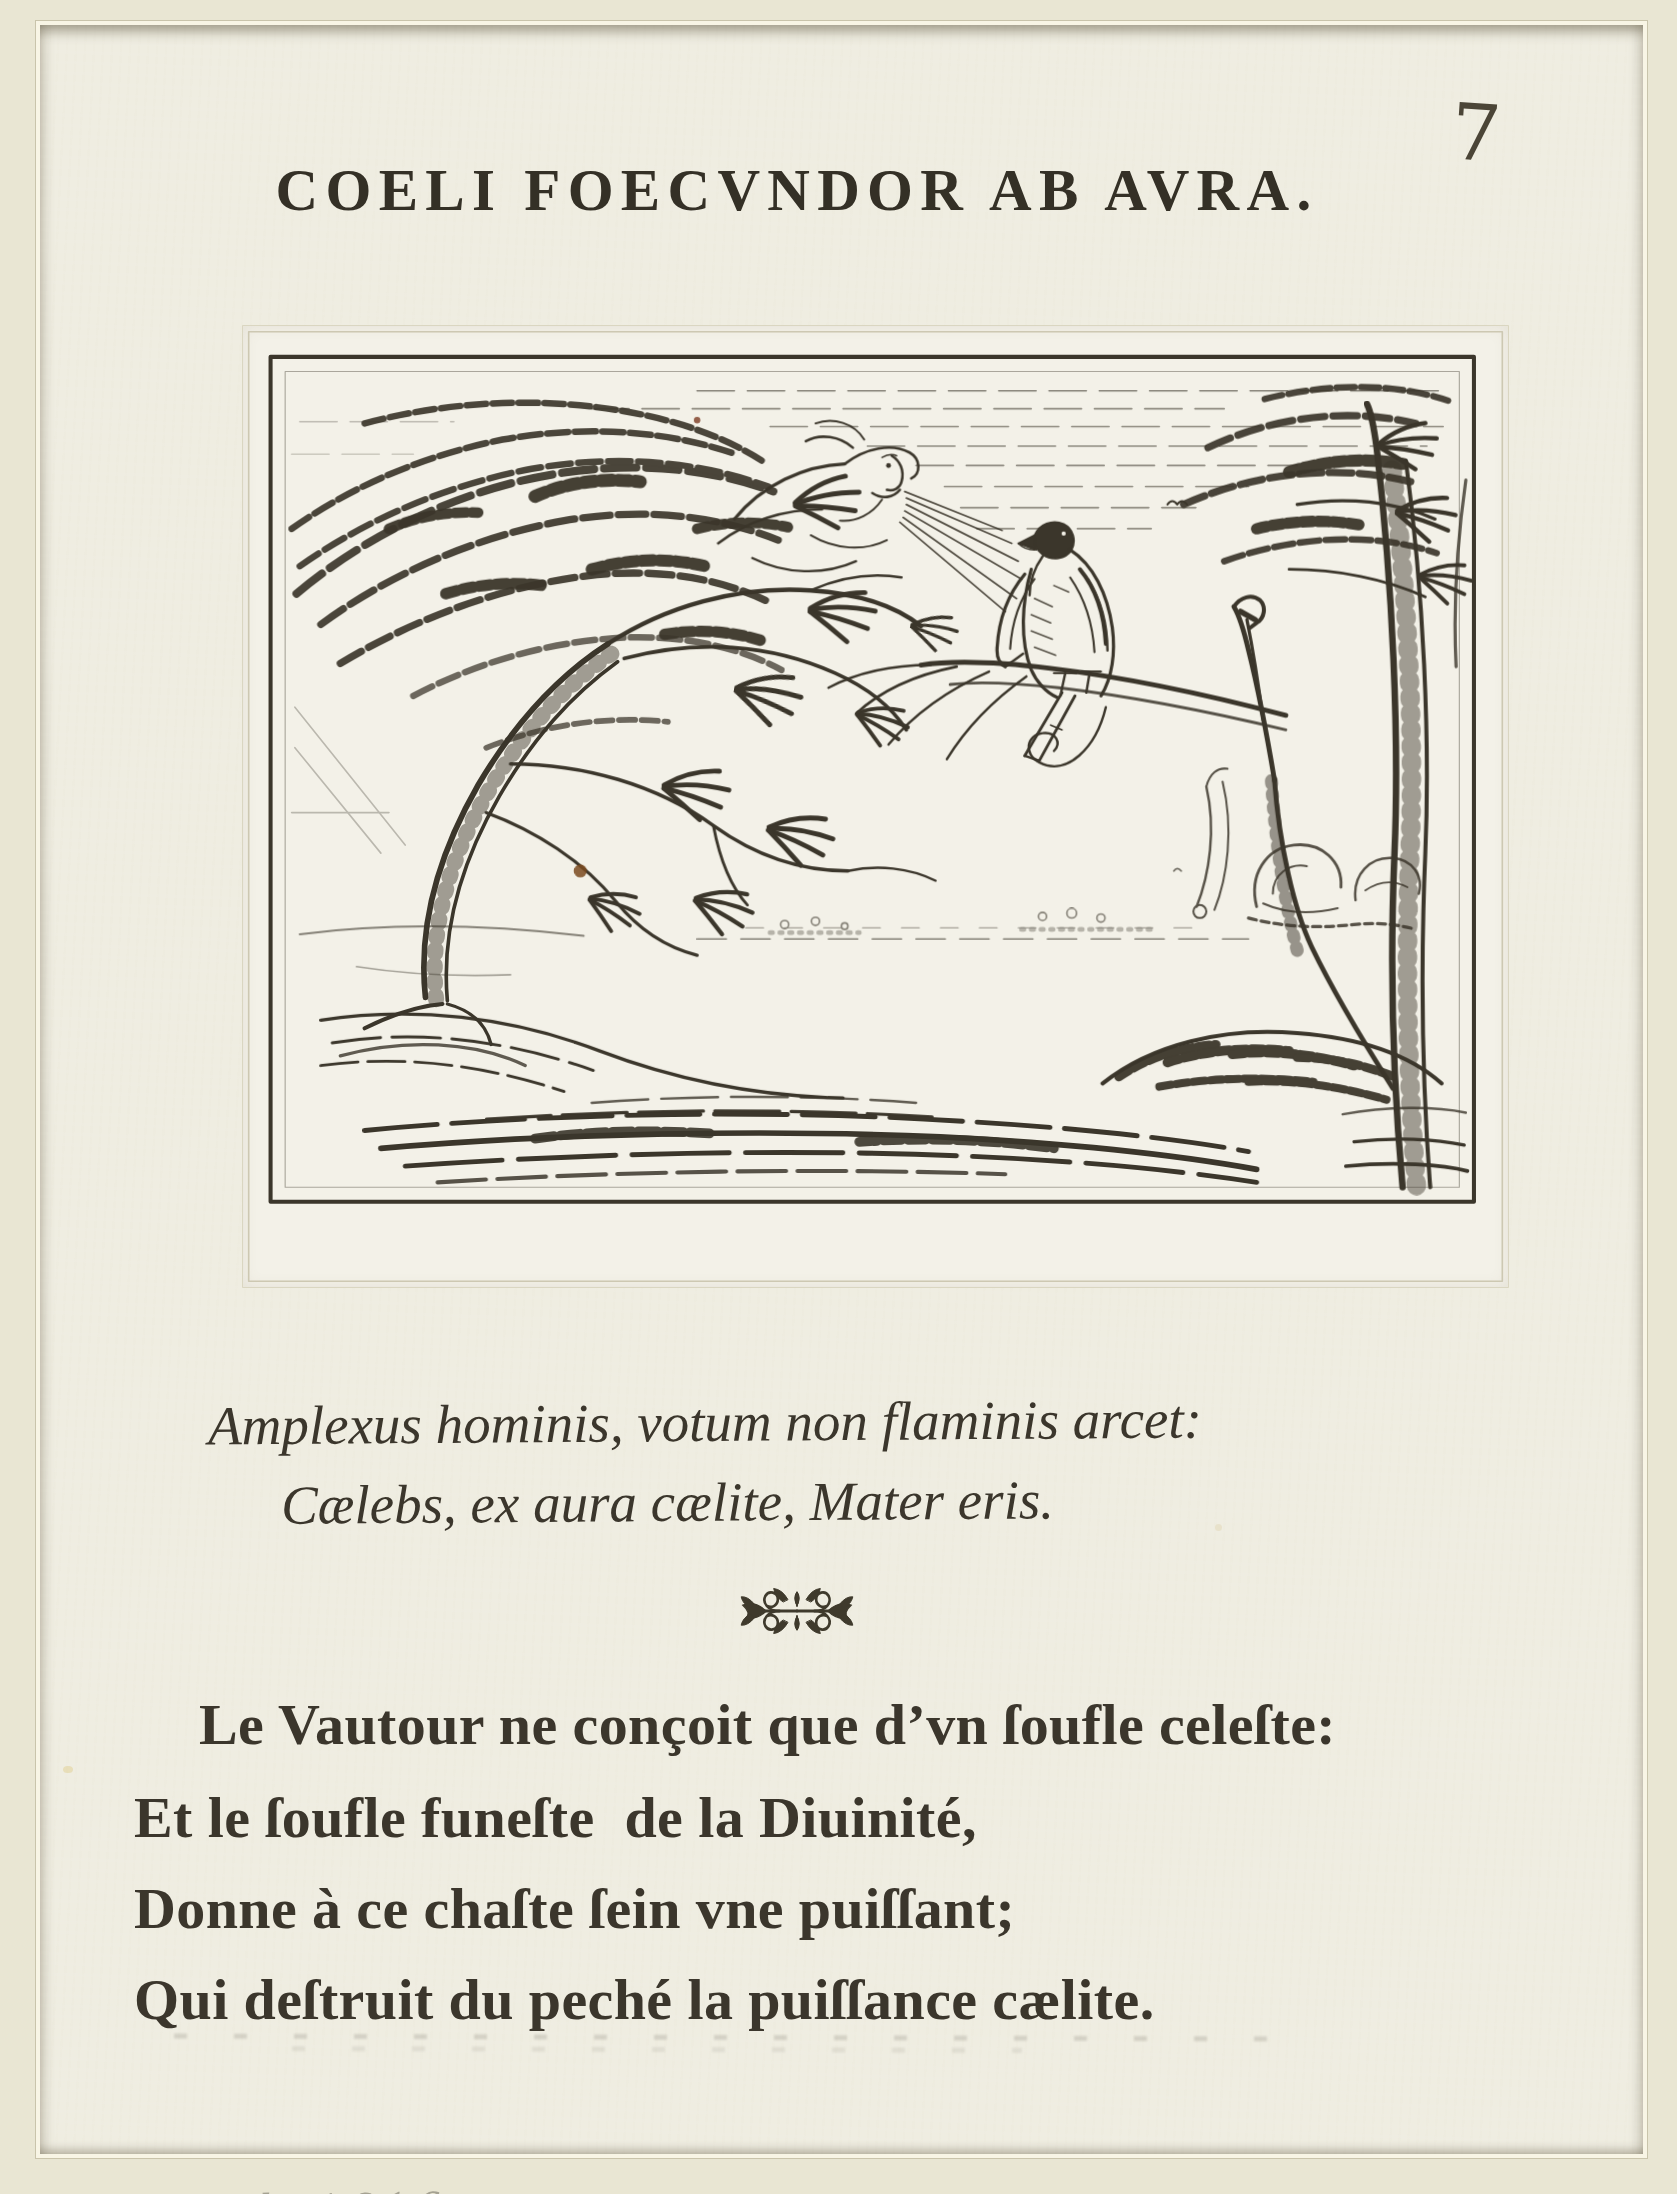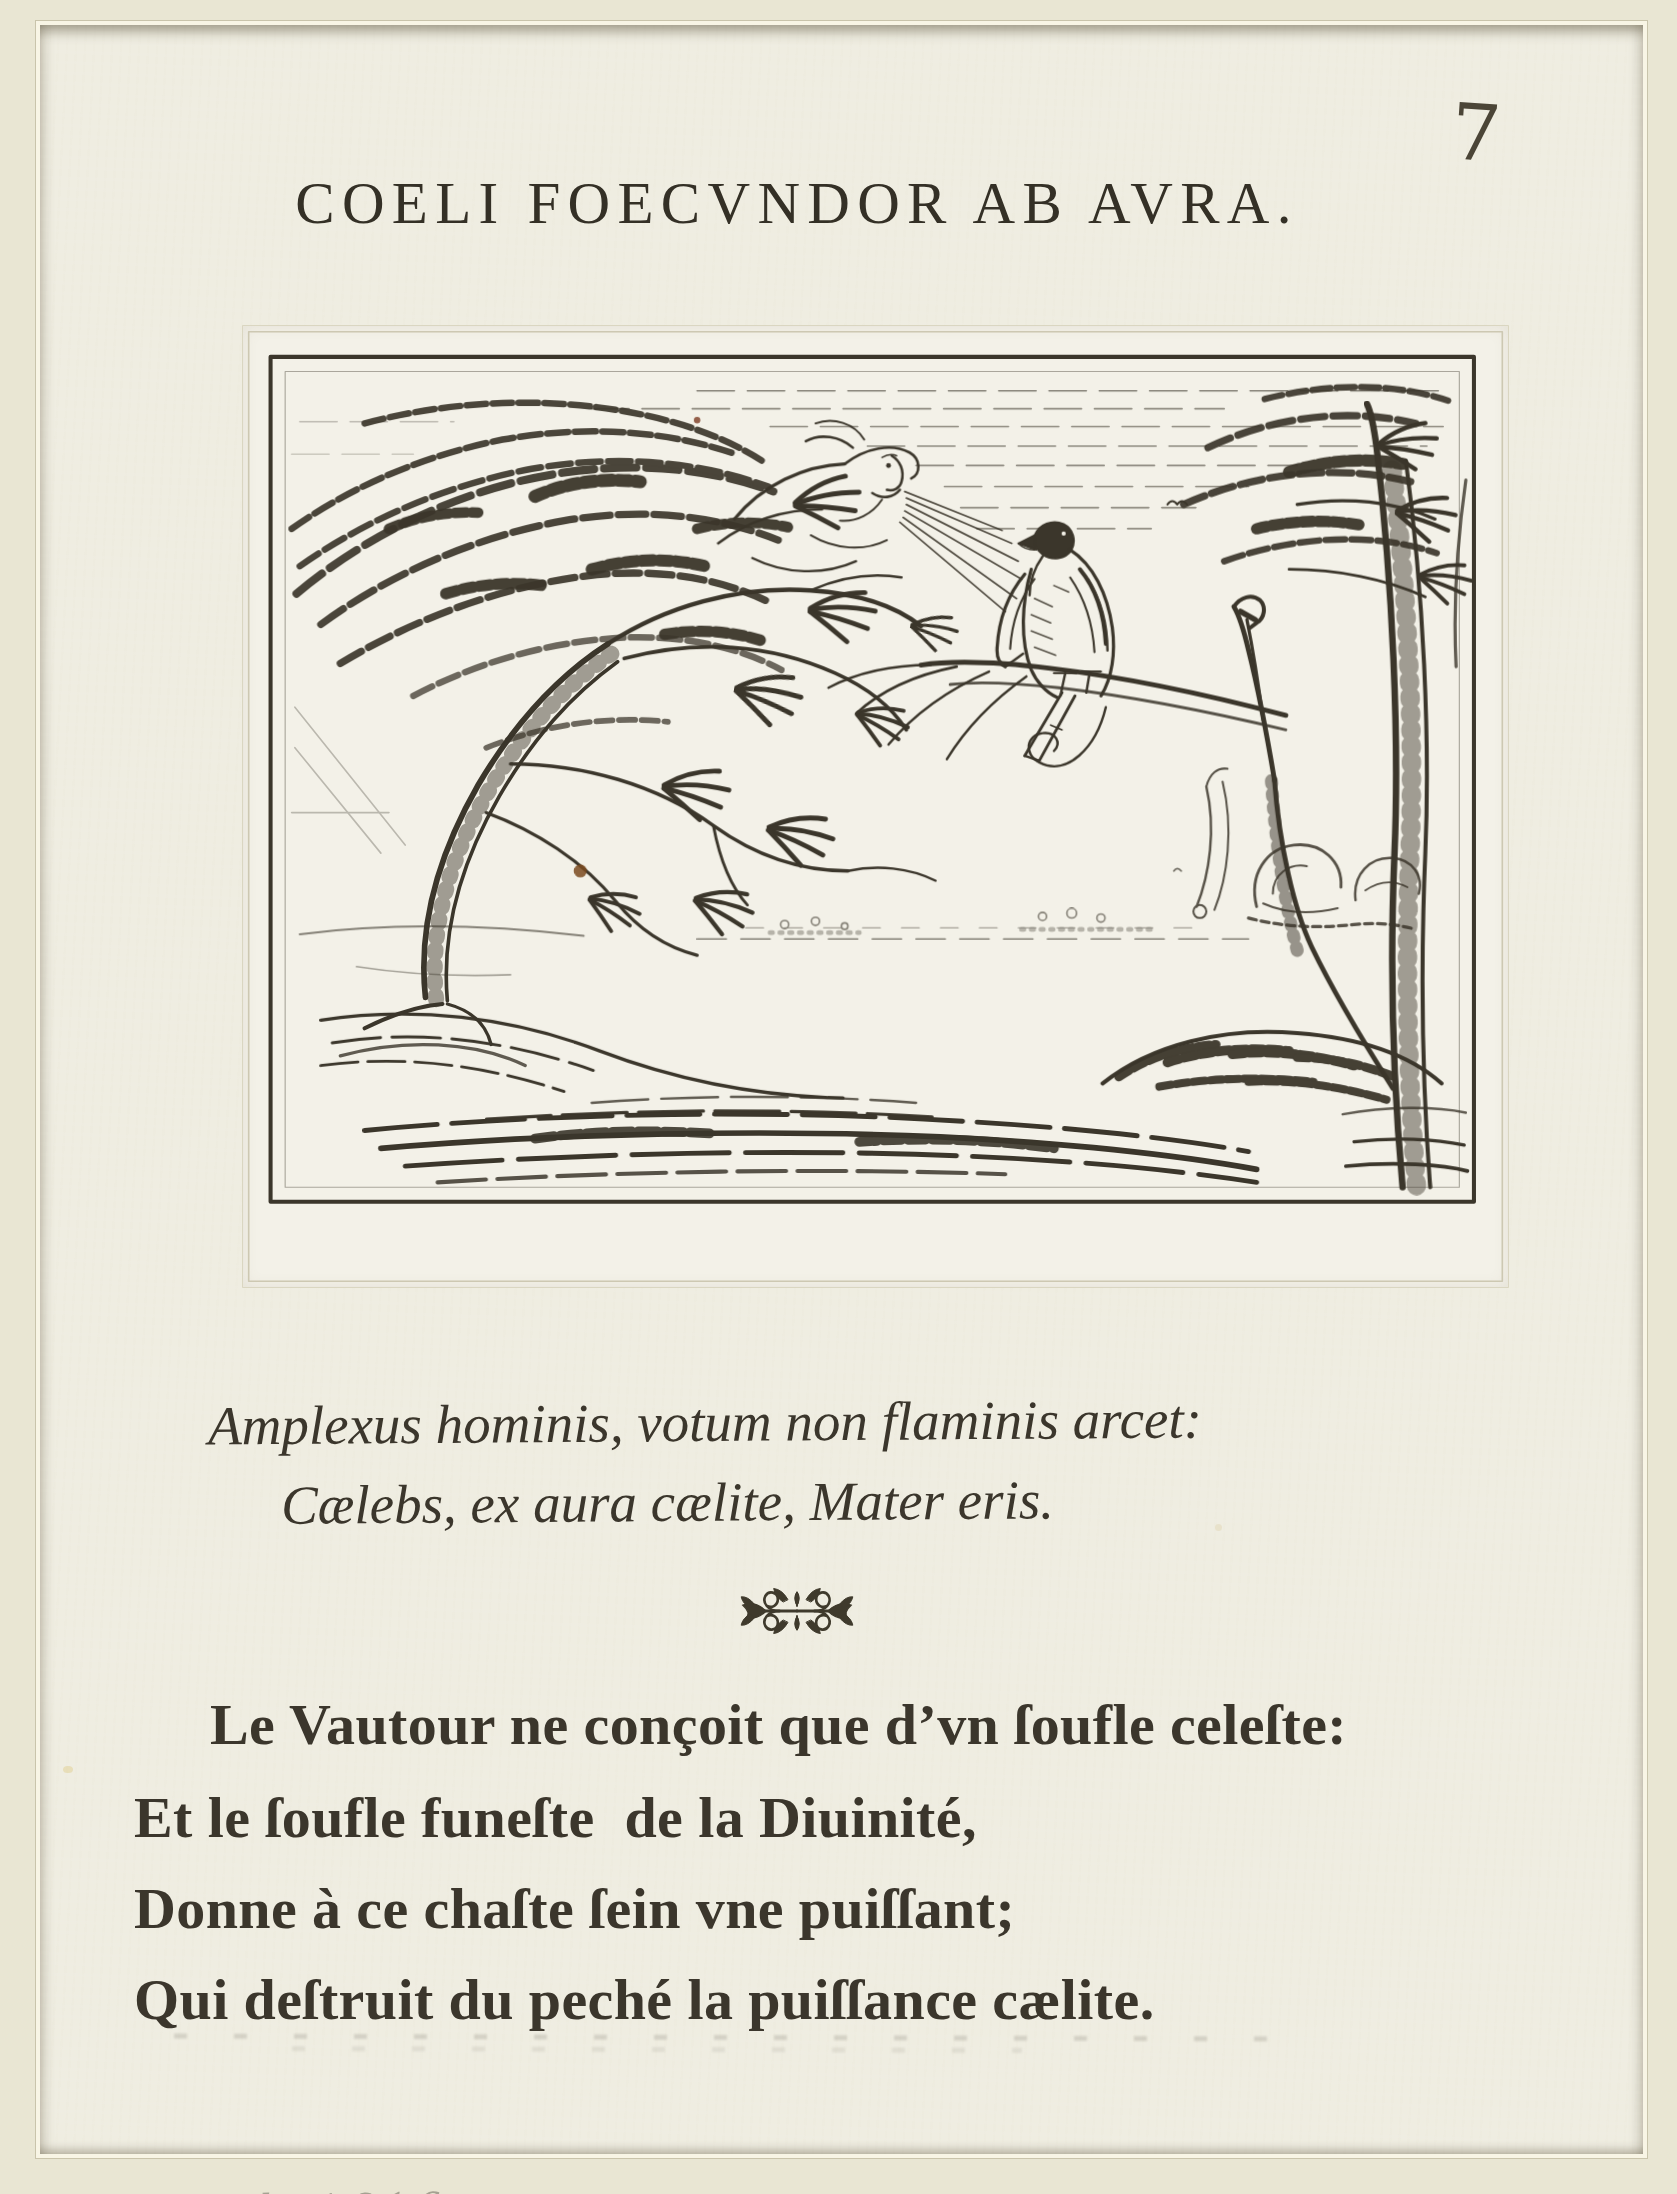--- a/index.html
+++ b/index.html
@@ -23,41 +23,40 @@
   }
   .paper::after{ 
     content:"";position:absolute;inset:0;pointer-events:none;opacity:.35;
     background:
       repeating-linear-gradient(93deg, rgba(120,110,85,.025) 0 2.4px, transparent 2.4px 9px),
       repeating-linear-gradient(2deg, rgba(255,255,250,.05) 0 3.2px, transparent 3.2px 10.5px);
   }
   
   .print-title{
     position:absolute;left:797px;top:156px;transform:translateX(-50%);
-    font-size:59px;font-weight:400;letter-spacing:7.3px;white-space:pre;
+    font-size:59px;font-weight:700;letter-spacing:7.3px;white-space:pre;
     color:#343026;
-    margin-top:13px;
   }
   .page-number{
     position:absolute;left:1451px;top:88px;
     font-family:"DejaVu Serif",serif;font-size:78px;font-weight:400;
     color:#4b4537;transform:rotate(4deg);
   }
   .latin-verse{position:absolute;left:0;top:0;width:1678px;}
   .latin-line{
     position:absolute;font-style:italic;font-size:55px;color:#3b362c;
     white-space:pre;transform:rotate(-0.4deg);
   }
   .latin-line.l1{left:208px;top:1391px;}
   .latin-line.l2{left:281px;top:1471px;}
   .french-verse .french-line{
     position:absolute;font-size:58px;font-weight:700;color:#3b362c;white-space:pre;
     letter-spacing:0.4px;
   }
-  .french-line.f1{left:210px;top:1691px;}
+  .french-line.f1{left:199px;top:1691px;}
   .french-line.f2{left:134px;top:1784px;}
   .french-line.f3{left:134px;top:1875px;}
   .french-line.f4{left:134px;top:1966px;}
   .setoff-marks{
     position:absolute;left:174px;top:2035px;width:1135px;height:4.9px;opacity:.45;
     background:repeating-linear-gradient(90deg, rgba(70,64,52,.35) 0 13px, transparent 13px 60px);
     transform:rotate(.15deg);filter:blur(0.8px);
   }
   .setoff-marks.row2{top:2047px;left:292px;width:730px;opacity:.25;}
   .inscription{

